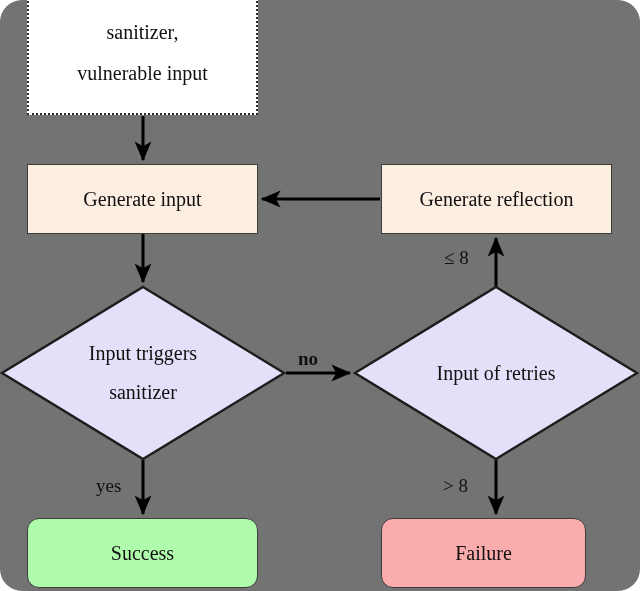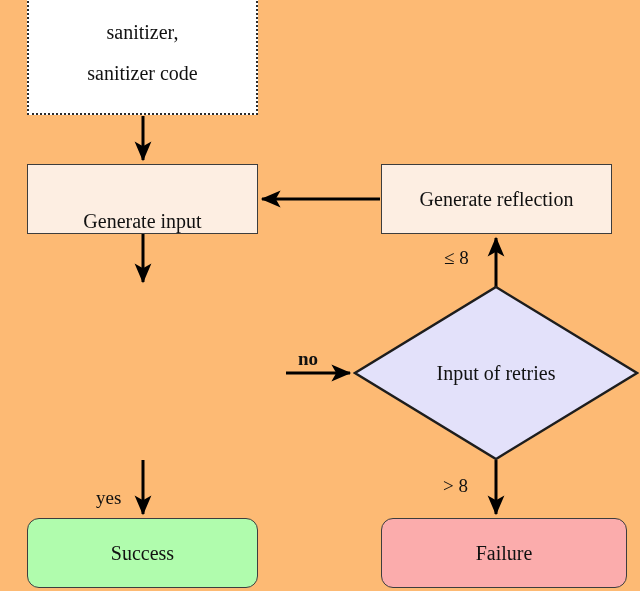--- a/index.html
+++ b/index.html
@@ -4,23 +4,24 @@
 <style>
   html, body {
     margin: 0;
     padding: 0;
     background: #ffffff;
   }
   #canvas {
     position: relative;
     width: 640px;
     height: 591px;
-    background: #fdba74;
+    background: #737373;
     font-family: "Liberation Serif", "DejaVu Serif", serif;
     overflow: hidden;
+    border-radius: 22px;
   }
 
   
   .dotted-box {
     position: absolute;
     left: 27px;
     top: -10px;
     width: 231px;
     height: 125px;
     border: 2px dotted #2b2b2b;
@@ -58,21 +59,21 @@
     box-sizing: border-box;
     border: 1.6px solid #3d3d3d;
     border-radius: 12px;
     display: flex;
     align-items: center;
     justify-content: center;
     font-size: 20px;
     color: #111111;
   }
   #success { left: 27px;  top: 518px; width: 231px; height: 70px; }
-  #failure { left: 381px; top: 518px; width: 246px; height: 70px; }
+  #failure { left: 381px; top: 518px; width: 205px; height: 70px; }
 
   
   .diamond-wrap {
     position: absolute;
     width: 286px;
     height: 176px;
   }
   #dec-sanitizer { left: 0px;   top: 285px; }
   #dec-retries   { left: 353px; top: 285px; }
   .diamond-wrap svg {
@@ -104,21 +105,21 @@
   }
 
   
   .edge-label {
     position: absolute;
     font-size: 19px;
     color: #111111;
     white-space: nowrap;
   }
   #label-no   { left: 298px; top: 348px; font-weight: bold; }
-  #label-yes  { left: 96px;  top: 487px; }
+  #label-yes  { left: 96px;  top: 475px; }
   #label-le8  { left: 444px; top: 247px; }
   #label-gt8  { left: 443px; top: 475px; }
 </style>
 </head>
 <body>
 
 <div id="canvas">
 
   <svg id="edges" viewBox="0 0 640 591" xmlns="http://www.w3.org/2000/svg">
     <defs>
@@ -138,32 +139,41 @@
     <line x1="496" y1="288" x2="496" y2="238" stroke="#000000" stroke-width="3" marker-end="url(#arrowhead)"></line>
 
     <line x1="496" y1="460" x2="496" y2="514" stroke="#000000" stroke-width="3" marker-end="url(#arrowhead)"></line>
 
     <line x1="380" y1="199" x2="262" y2="199" stroke="#000000" stroke-width="3" marker-end="url(#arrowhead)"></line>
   </svg>
 
   <div class="dotted-box">
     <div class="lines">
       <div>sanitizer,</div>
-      <div>sanitizer code</div>
+      <div>vulnerable input</div>
     </div>
   </div>
 
-  <div class="proc-box" id="gen-input" style="background:#fdeee2;align-items:flex-end;">
+  <div class="proc-box" id="gen-input" style="background:#fdeee2;">
     <span>Generate input</span>
   </div>
 
   <div class="proc-box" id="gen-reflect" style="background:#fdeee2;text-align:center;">
     <span>Generate reflection</span>
   </div>
 
+  <div class="diamond-wrap" id="dec-sanitizer">
+    <svg viewBox="0 0 286 176" xmlns="http://www.w3.org/2000/svg" preserveAspectRatio="none">
+      <polygon points="143,2 284,88 143,174 2,88" fill="#e3e1fa" stroke="#1d1d1d" stroke-width="2.4" stroke-linejoin="miter"></polygon>
+    </svg>
+    <div class="diamond-text">
+      <div>Input triggers</div>
+      <div>sanitizer</div>
+    </div>
+  </div>
 
   <div class="diamond-wrap" id="dec-retries">
     <svg viewBox="0 0 286 176" xmlns="http://www.w3.org/2000/svg" preserveAspectRatio="none">
       <polygon points="143,2 284,88 143,174 2,88" fill="#e3e1fa" stroke="#1d1d1d" stroke-width="2.4" stroke-linejoin="miter"></polygon>
     </svg>
     <div class="diamond-text">
       <div>Input of retries</div>
     </div>
   </div>
 

